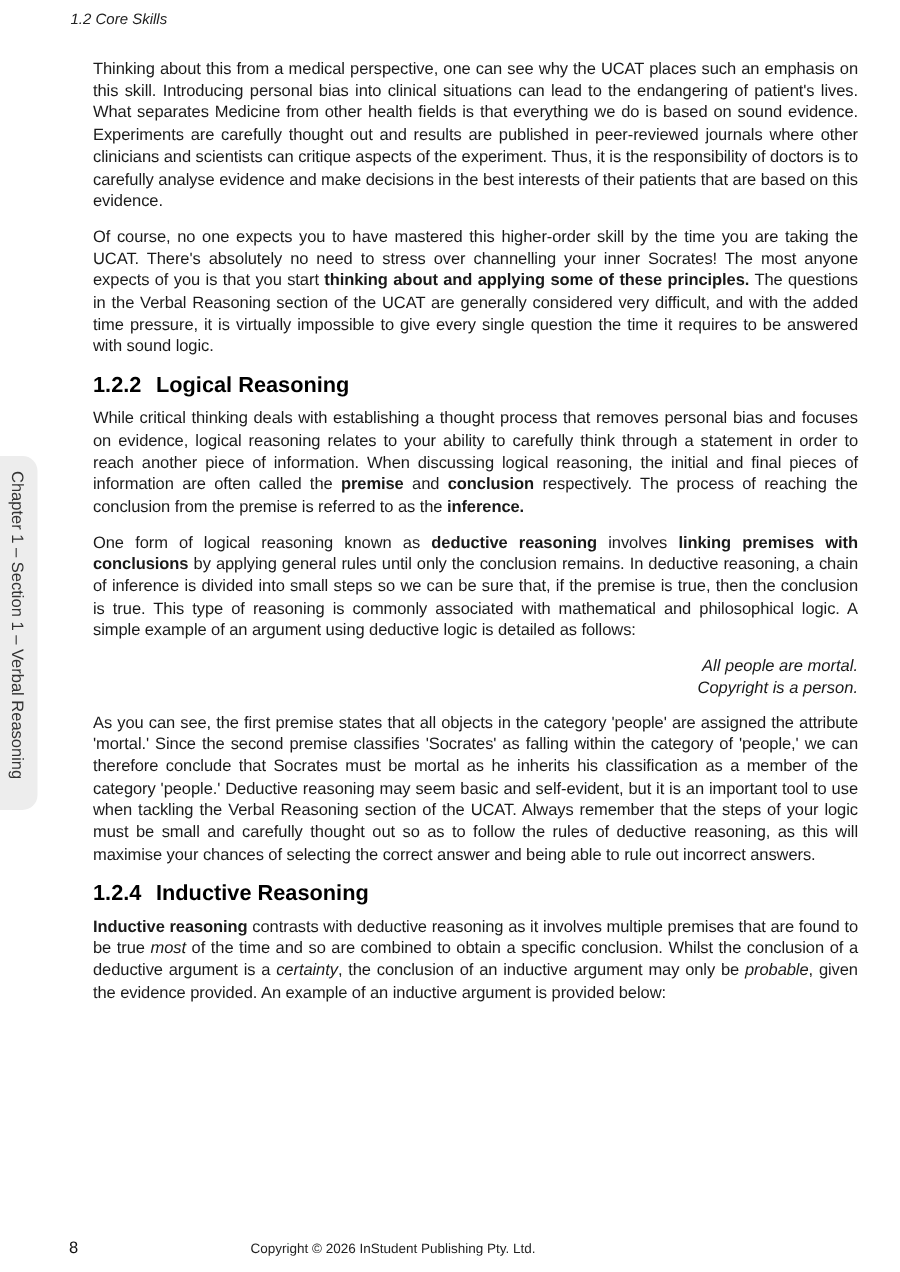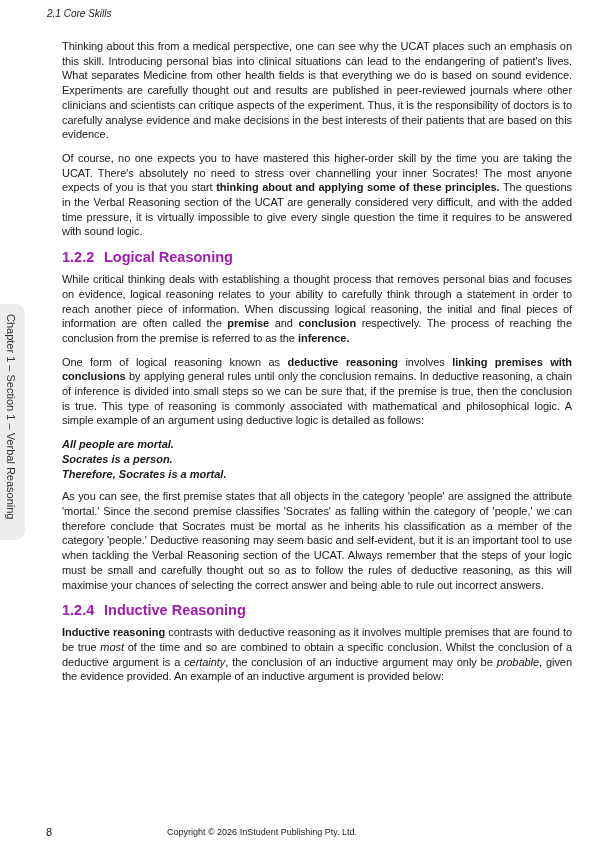--- a/index.html
+++ b/index.html
@@ -1,54 +1,53 @@
 <!DOCTYPE html>
 <html><head>
 <meta charset="utf-8">
 <style>
   html, body { margin: 0; padding: 0; background: #ffffff; }
   body { width: 600px; height: 848px; position: relative; overflow: hidden;
          font-family: "Liberation Sans", sans-serif; color: #1a1a1a; }
   .running-head { position: absolute; left: 47px; top: 8px; font-size: 10px; font-style: italic; color: #222; }
   .content { position: absolute; left: 46px; top: 39px; width: 510px; margin-left: 16px; }
   p { margin: 0 0 9px 0; font-size: 11px; line-height: 14.7px; text-align: justify; letter-spacing: -0.05px; }
-  h2 { margin: 3px 0 6px 0; font-size: 14.5px; font-weight: bold; line-height: 18px; color: #a21caf; }
+  h2 { margin: 3px 0 6px 0; font-size: 14.5px; font-weight: bold; line-height: 18px; color: #000000; }
   h2 .num { display: inline-block; width: 42px; }
-  .example { text-align: left; font-style: italic; font-size: 11px; line-height: 14.7px; margin: 0 0 8px 0; font-weight: bold; }
+  .example { text-align: right; font-style: italic; font-size: 11px; line-height: 14.7px; margin: 0 0 8px 0; }
   .example div { margin: 0; }
   b { font-weight: bold; }
   .side-tab { position: absolute; left: 0; top: 304px; width: 25px; height: 236px; background: #ededed;
               border-radius: 0 10px 10px 0; }
   .side-tab span { position: absolute; left: 5px; top: 10px; writing-mode: vertical-rl; font-size: 11px;
                    color: #333; white-space: nowrap; }
   .footer-page { position: absolute; left: 46px; top: 826px; font-size: 11px; color: #111; }
   .footer-copy { position: absolute; left: 0; width: 536px; top: 827px; text-align: center; font-size: 9px; color: #222; }
   .footer-copy span { position: relative; left: -6px; }
 </style>
 </head>
 <body>
 
-<div class="running-head">2.1 Core Skills</div>
+<div class="running-head">1.2 Core Skills</div>
 
 <div class="side-tab">
   <span>Chapter 1 – Section 1 – Verbal Reasoning</span>
 </div>
 
 <div class="content">
   <p>Thinking about this from a medical perspective, one can see why the UCAT places such an emphasis on this skill.  Introducing personal bias into clinical situations can lead to the endangering of patient's lives. What separates Medicine from other health fields is that everything we do is based on sound evidence. Experiments are carefully thought out and results are published in peer-reviewed journals where other clinicians and scientists can critique aspects of the experiment. Thus, it is the responsibility of doctors is to carefully analyse evidence and make decisions in the best interests of their patients that are based on this evidence.</p>
   <p><span>Of course, no one expects you to have mastered this higher-order skill by the time you are taking the UCAT. There's absolutely no need to stress over channelling your inner Socrates!  The most anyone expects of you is that you start </span><b>thinking about and applying some of these principles.</b><span> The questions in the Verbal Reasoning section of the UCAT are generally considered very difficult, and with the added time pressure, it is virtually impossible to give every single question the time it requires to be answered with sound logic.</span></p>
 
   <h2><span class="num">1.2.2</span><span>Logical Reasoning</span></h2>
   <p><span>While critical thinking deals with establishing a thought process that removes personal bias and focuses on evidence, logical reasoning relates to your ability to carefully think through a statement in order to reach another piece of information.  When discussing logical reasoning, the initial and final pieces of information are often called the </span><b>premise</b><span> and </span><b>conclusion</b><span> respectively.  The process of reaching the conclusion from the premise is referred to as the </span><b>inference.</b></p>
 
   <p><span>One form of logical reasoning known as </span><b>deductive reasoning</b><span> involves </span><b>linking premises with conclusions</b><span> by applying general rules until only the conclusion remains.  In deductive reasoning, a chain of inference is divided into small steps so we can be sure that, if the premise is true, then the conclusion is true.  This type of reasoning is commonly associated with mathematical and philosophical logic.  A simple example of an argument using deductive logic is detailed as follows:</span></p>
   <div class="example">
     <div>All people are mortal.</div>
-    <div>Socrates is a person.</div>
-    <div>Therefore, Socrates is a mortal.</div>
+    <div>Copyright is a person.</div>
   </div>
   <p>As you can see, the first premise states that all objects in the category 'people' are assigned the attribute 'mortal.'  Since the second premise classifies 'Socrates' as falling within the category of 'people,' we can therefore conclude that Socrates must be mortal as he inherits his classification as a member of the category 'people.'  Deductive reasoning may seem basic and self-evident, but it is an important tool to use when tackling the Verbal Reasoning section of the UCAT. Always remember that the steps of your logic must be small and carefully thought out so as to follow the rules of deductive reasoning, as this will maximise your chances of selecting the correct answer and being able to rule out incorrect answers.</p>
 
   <h2><span class="num">1.2.4</span><span>Inductive Reasoning</span></h2>
   <p><b>Inductive reasoning</b><span> contrasts with deductive reasoning as it involves multiple premises that are found to be true </span><i>most</i><span> of the time and so are combined to obtain a specific conclusion.  Whilst the conclusion of a deductive argument is a </span><i>certainty</i><span>, the conclusion of an inductive argument may only be </span><i>probable</i><span>, given the evidence provided.  An example of an inductive argument is provided below:</span></p>
 </div>
 
 <div class="footer-page">8</div>
 <div class="footer-copy"><span>Copyright © 2026 InStudent Publishing Pty. Ltd.</span></div>
 

